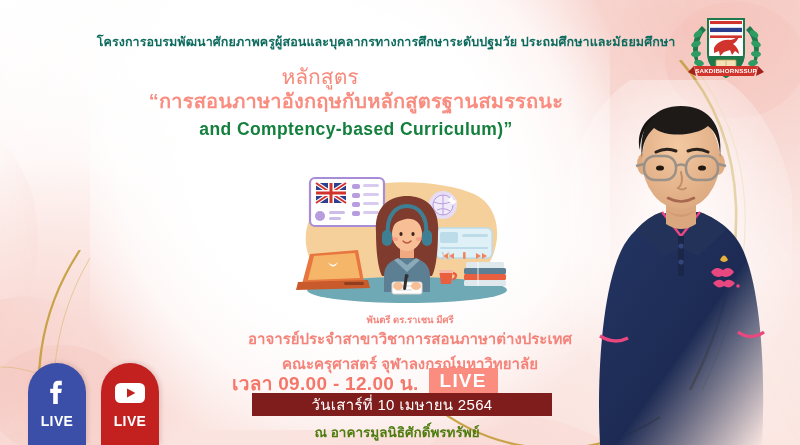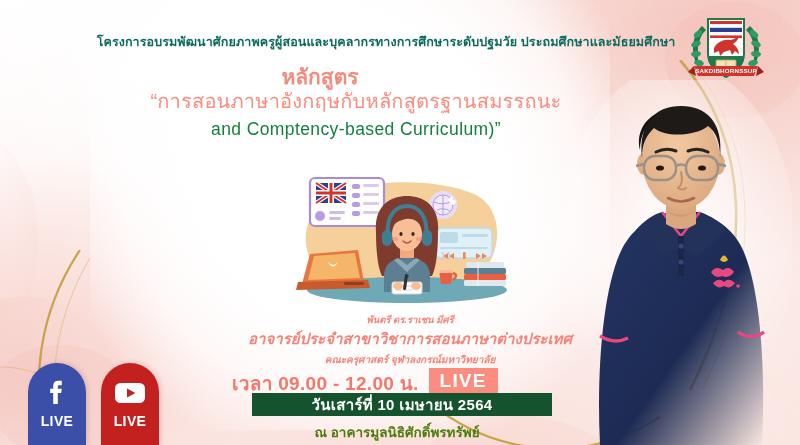--- a/index.html
+++ b/index.html
@@ -56,30 +56,30 @@
     padding-right: 68px;
     white-space: nowrap;
   }
 
   .course-word {
     position: absolute; left: 0; right: 0; top: 60px;
     text-align: center;
     padding-right: 160px;
     color: #f58a7c;
     font-size: 21px;
-    font-weight: 700;
+    font-weight: 400;
   }
 
   .title-block {
     position: absolute;
     left: 0; right: 0; top: 88px;
     text-align: center;
     padding-right: 88px;
     color: #f98d80;
-    font-weight: 400;
+    font-weight: 700;
     line-height: 1.34;
   }
   .title-th  { font-size: 20px; color: #f98d80; letter-spacing: .2px; }
   .title-en1 { font-size: 17.5px; color: #fa9183; letter-spacing: .4px; margin-top: 3px; }
   .title-en2 { font-size: 17.5px; color: #15803d; letter-spacing: .4px; margin-top: 3px; }
 
   
   .illus {
     position: absolute;
     left: 288px; top: 172px;
@@ -88,25 +88,24 @@
 
   
   .credit {
     position: absolute;
     left: 230px; top: 312px;
     width: 360px;
     text-align: center;
     color: #f4837a;
     font-weight: 700;
     line-height: 1.62;
-    font-style: italic;
   }
   .credit .c-name { font-size: 9.5px; }
   .credit .c-pos  { font-size: 15px; }
-  .credit .c-fac  { font-size: 10px; }
+  .credit .c-fac  { font-size: 15px; }
 
   
   .time-row {
     position: absolute;
     left: 232px; top: 368px;
     width: 330px;
     display: flex; align-items: flex-start; gap: 10px;
   }
   .time-text {
     color: #f4776a;
@@ -123,25 +122,25 @@
     letter-spacing: 1.2px;
     padding: 2px 11px 3px 11px;
     line-height: 1.15;
   }
 
   
   .date-bar {
     position: absolute;
     left: 252px; top: 393px;
     width: 300px; height: 23px;
-    background: #14532d;
+    background: #7f1d1d;
     display: flex; align-items: center; justify-content: center;
     color: #ffffff;
     font-size: 15px;
-    font-weight: 700;
+    font-weight: 400;
     letter-spacing: .3px;
   }
 
   
   .venue {
     position: absolute;
     left: 232px; top: 421px;
     width: 330px;
     text-align: center;
     color: #4d7c0f;

